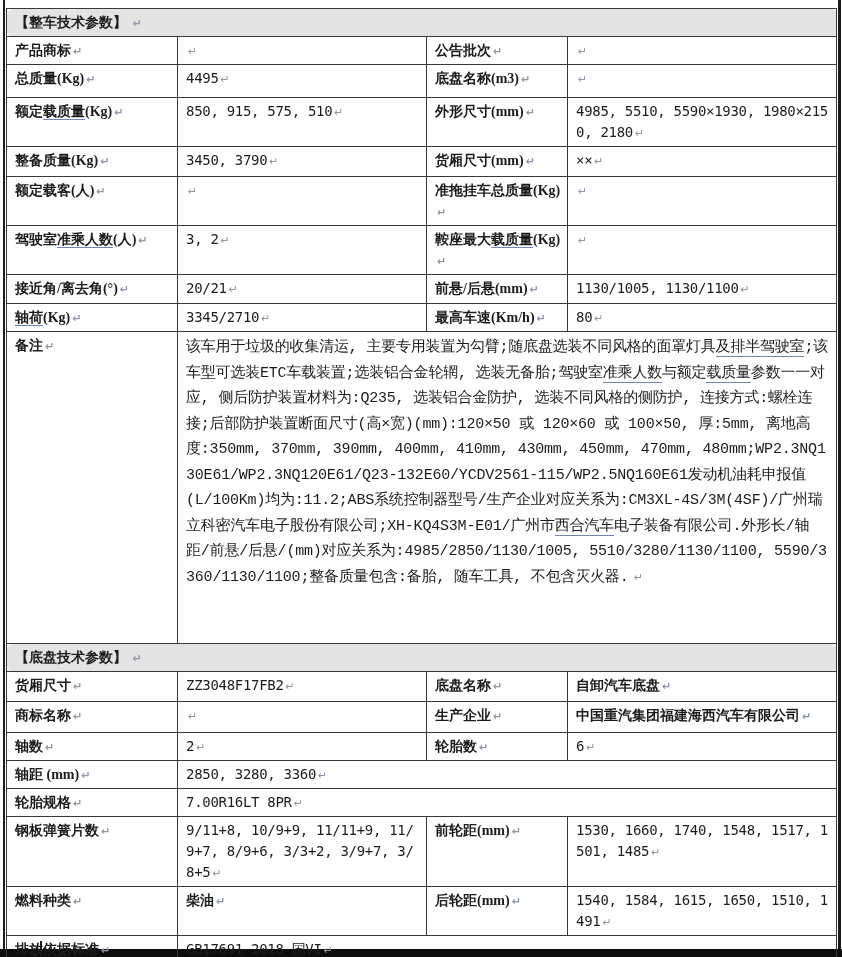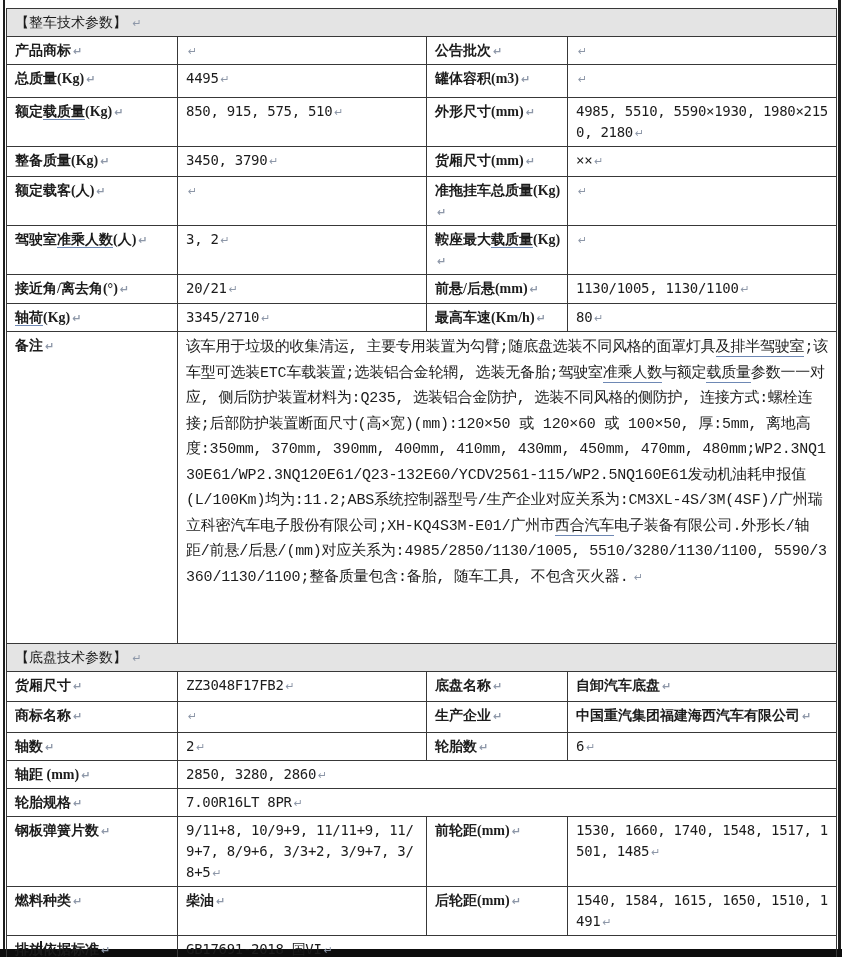--- a/index.html
+++ b/index.html
@@ -6,21 +6,21 @@
   .page{position:relative;width:842px;height:957px;background:#ffffff;overflow:hidden;
         font-family:"Liberation Serif","DejaVu Serif",serif;color:#1c1c1c;}
   .edge-l{position:absolute;left:3px;top:0;width:2px;height:957px;background:#1d1d1d;}
   .edge-r{position:absolute;left:838px;top:0;width:3px;height:957px;background:#1d1d1d;}
   .bottom-bar{position:absolute;left:0;top:949px;width:842px;height:8px;background:#0d0d0d;}
   .footer-tick{position:absolute;left:40px;top:941px;width:2px;height:14px;background:#1d1d1d;}
 
   table.spec{position:absolute;left:6px;top:8px;width:830px;border-collapse:collapse;table-layout:fixed;}
   table.spec td{border:1px solid #383838;vertical-align:top;padding:3px 6px 2px 8px;
         font-size:14px;line-height:21px;overflow:hidden;word-break:break-all;}
-  td.sec{background:#e4e4e4;font-weight:normal;font-size:15px;padding-top:1px;padding-left:10px;line-height:19px;}
+  td.sec{background:#e4e4e4;font-weight:bold;font-size:15px;padding-top:1px;padding-left:10px;line-height:19px;border-radius:6px;}
   td.val,.valfont{font-family:"DejaVu Sans Mono","Liberation Serif",serif;font-size:12.5px;letter-spacing:-0.3px;}
   td.lab{font-size:14px;font-weight:bold;}
   .remark{display:inline;font-family:Liberation Mono, monospace;
         font-size:15px;line-height:25.5px;letter-spacing:-0.2px;}
   td.remark-cell{padding-top:4px;line-height:25.5px;}
   .pm{color:#8d97a8;font-size:11px;margin-left:2px;font-family:"DejaVu Sans",sans-serif;}
   u{text-decoration:none;border-bottom:1.5px solid #6e88b4;}
   tr.eh td{background:#dadada;}
   .h21{height:21px}.h22{height:22px}.h25{height:25px}.h26{height:26px}
   .h27{height:27px}.h28{height:28px}.h29{height:29px}.h30{height:30px}.h31{height:31px}
@@ -51,21 +51,21 @@
       </tr>
       <tr class="h28">
         <td class="lab"><span>产品商标</span><span class="pm">↵</span></td>
         <td class="val"><span></span><span class="pm">↵</span></td>
         <td class="lab"><span>公告批次</span><span class="pm">↵</span></td>
         <td class="val"><span></span><span class="pm">↵</span></td>
       </tr>
       <tr class="h33">
         <td class="lab"><span>总质量(Kg)</span><span class="pm">↵</span></td>
         <td class="val"><span>4495</span><span class="pm">↵</span></td>
-        <td class="lab"><span>罐体容积(m3)</span><span class="pm">↵</span></td>
+        <td class="lab"><span>底盘名称(m3)</span><span class="pm">↵</span></td>
         <td class="val"><span></span><span class="pm">↵</span></td>
       </tr>
       <tr class="h42">
         <td class="lab"><span>额定<u>载质量</u>(Kg)</span><span class="pm">↵</span></td>
         <td class="val"><span>850, 915, 575, 510</span><span class="pm">↵</span></td>
         <td class="lab"><span>外形尺寸(mm)</span><span class="pm">↵</span></td>
         <td class="val"><span>4985, 5510, 5590×1930, 1980×2150, 2180</span><span class="pm">↵</span></td>
       </tr>
       <tr class="h30">
         <td class="lab"><span>整备质量(Kg)</span><span class="pm">↵</span></td>
@@ -122,21 +122,21 @@
         <td class="lab"><span>中国重汽集团福建海西汽车有限公司</span><span class="pm">↵</span></td>
       </tr>
       <tr class="h26">
         <td class="lab"><span>轴数</span><span class="pm">↵</span></td>
         <td class="val"><span>2</span><span class="pm">↵</span></td>
         <td class="lab"><span>轮胎数</span><span class="pm">↵</span></td>
         <td class="val"><span>6</span><span class="pm">↵</span></td>
       </tr>
       <tr class="h28">
         <td class="lab"><span>轴距 (mm)</span><span class="pm">↵</span></td>
-        <td class="val" colspan="3"><span>2850, 3280, 2860</span><span class="pm">↵</span></td>
+        <td class="val" colspan="3"><span>2850, 3280, 3360</span><span class="pm">↵</span></td>
       </tr>
       <tr class="h26">
         <td class="lab"><span>轮胎规格</span><span class="pm">↵</span></td>
         <td class="val" colspan="3"><span>7.00R16LT 8PR</span><span class="pm">↵</span></td>
       </tr>
       <tr class="h54">
         <td class="lab"><span>钢板弹簧片数</span><span class="pm">↵</span></td>
         <td class="val"><span>9/11+8, 10/9+9, 11/11+9, 11/9+7, 8/9+6, 3/3+2, 3/9+7, 3/8+5</span><span class="pm">↵</span></td>
         <td class="lab"><span>前轮距(mm)</span><span class="pm">↵</span></td>
         <td class="val"><span>1530, 1660, 1740, 1548, 1517, 1501, 1485</span><span class="pm">↵</span></td>

